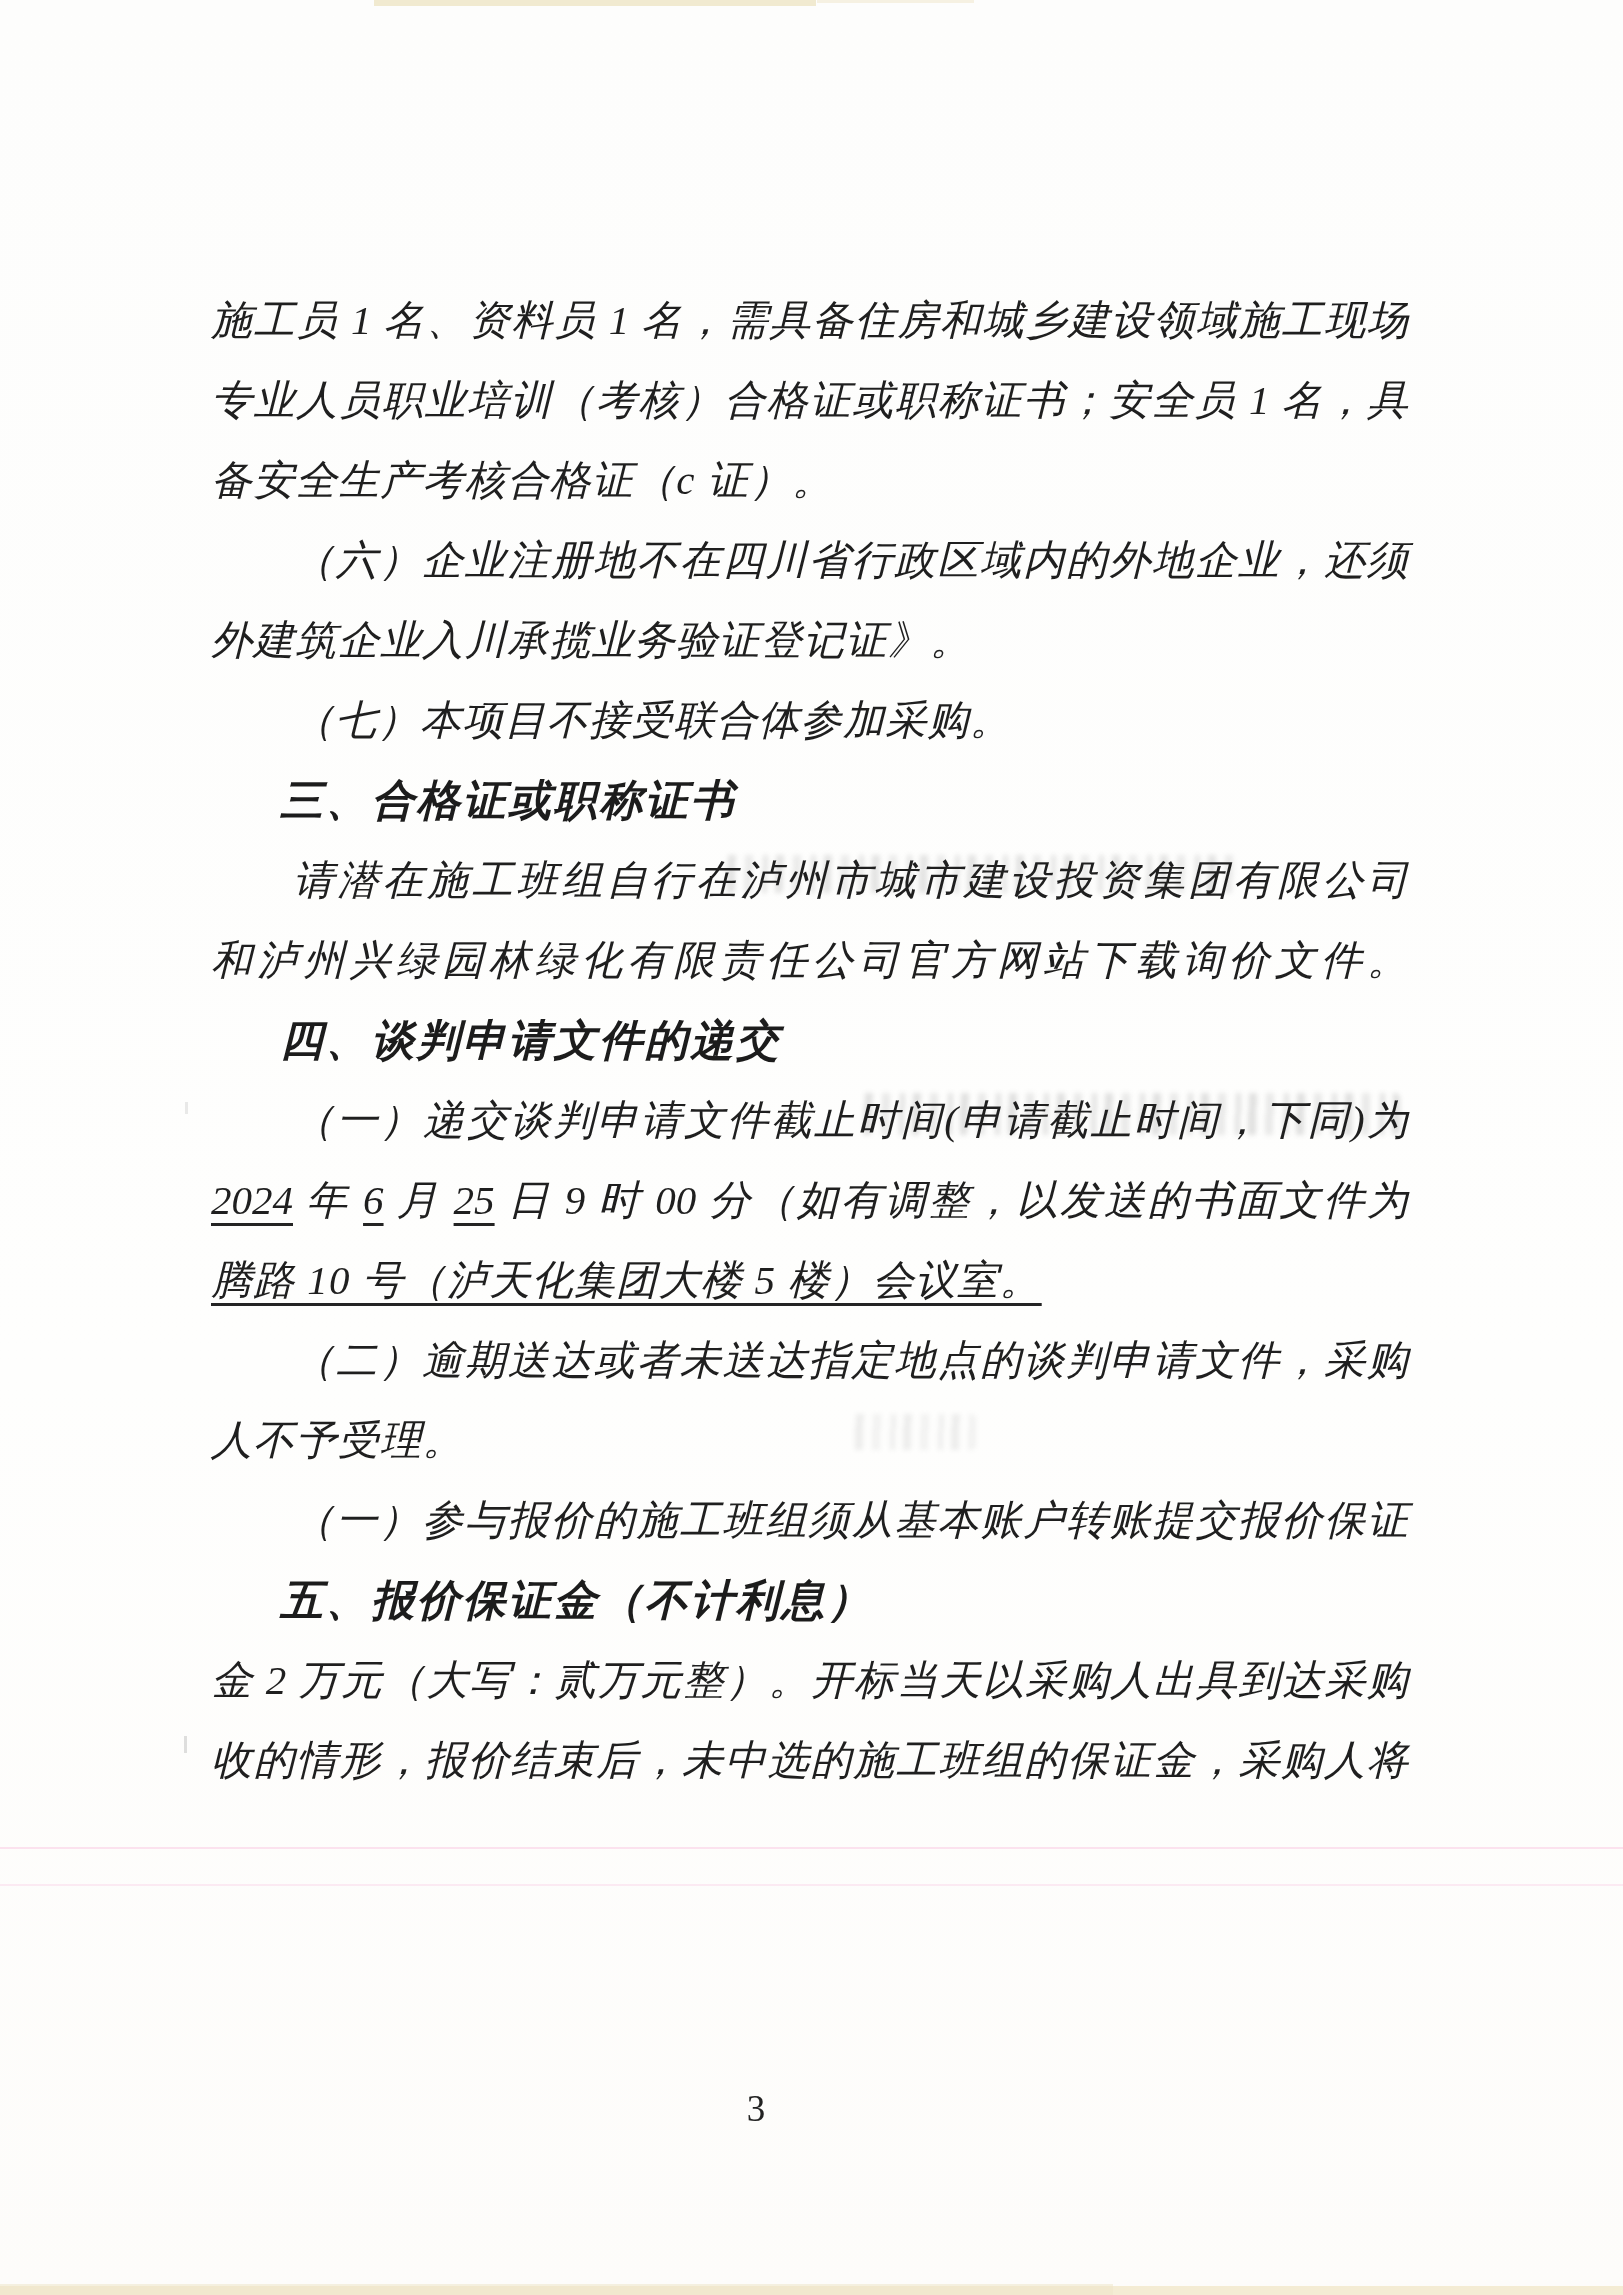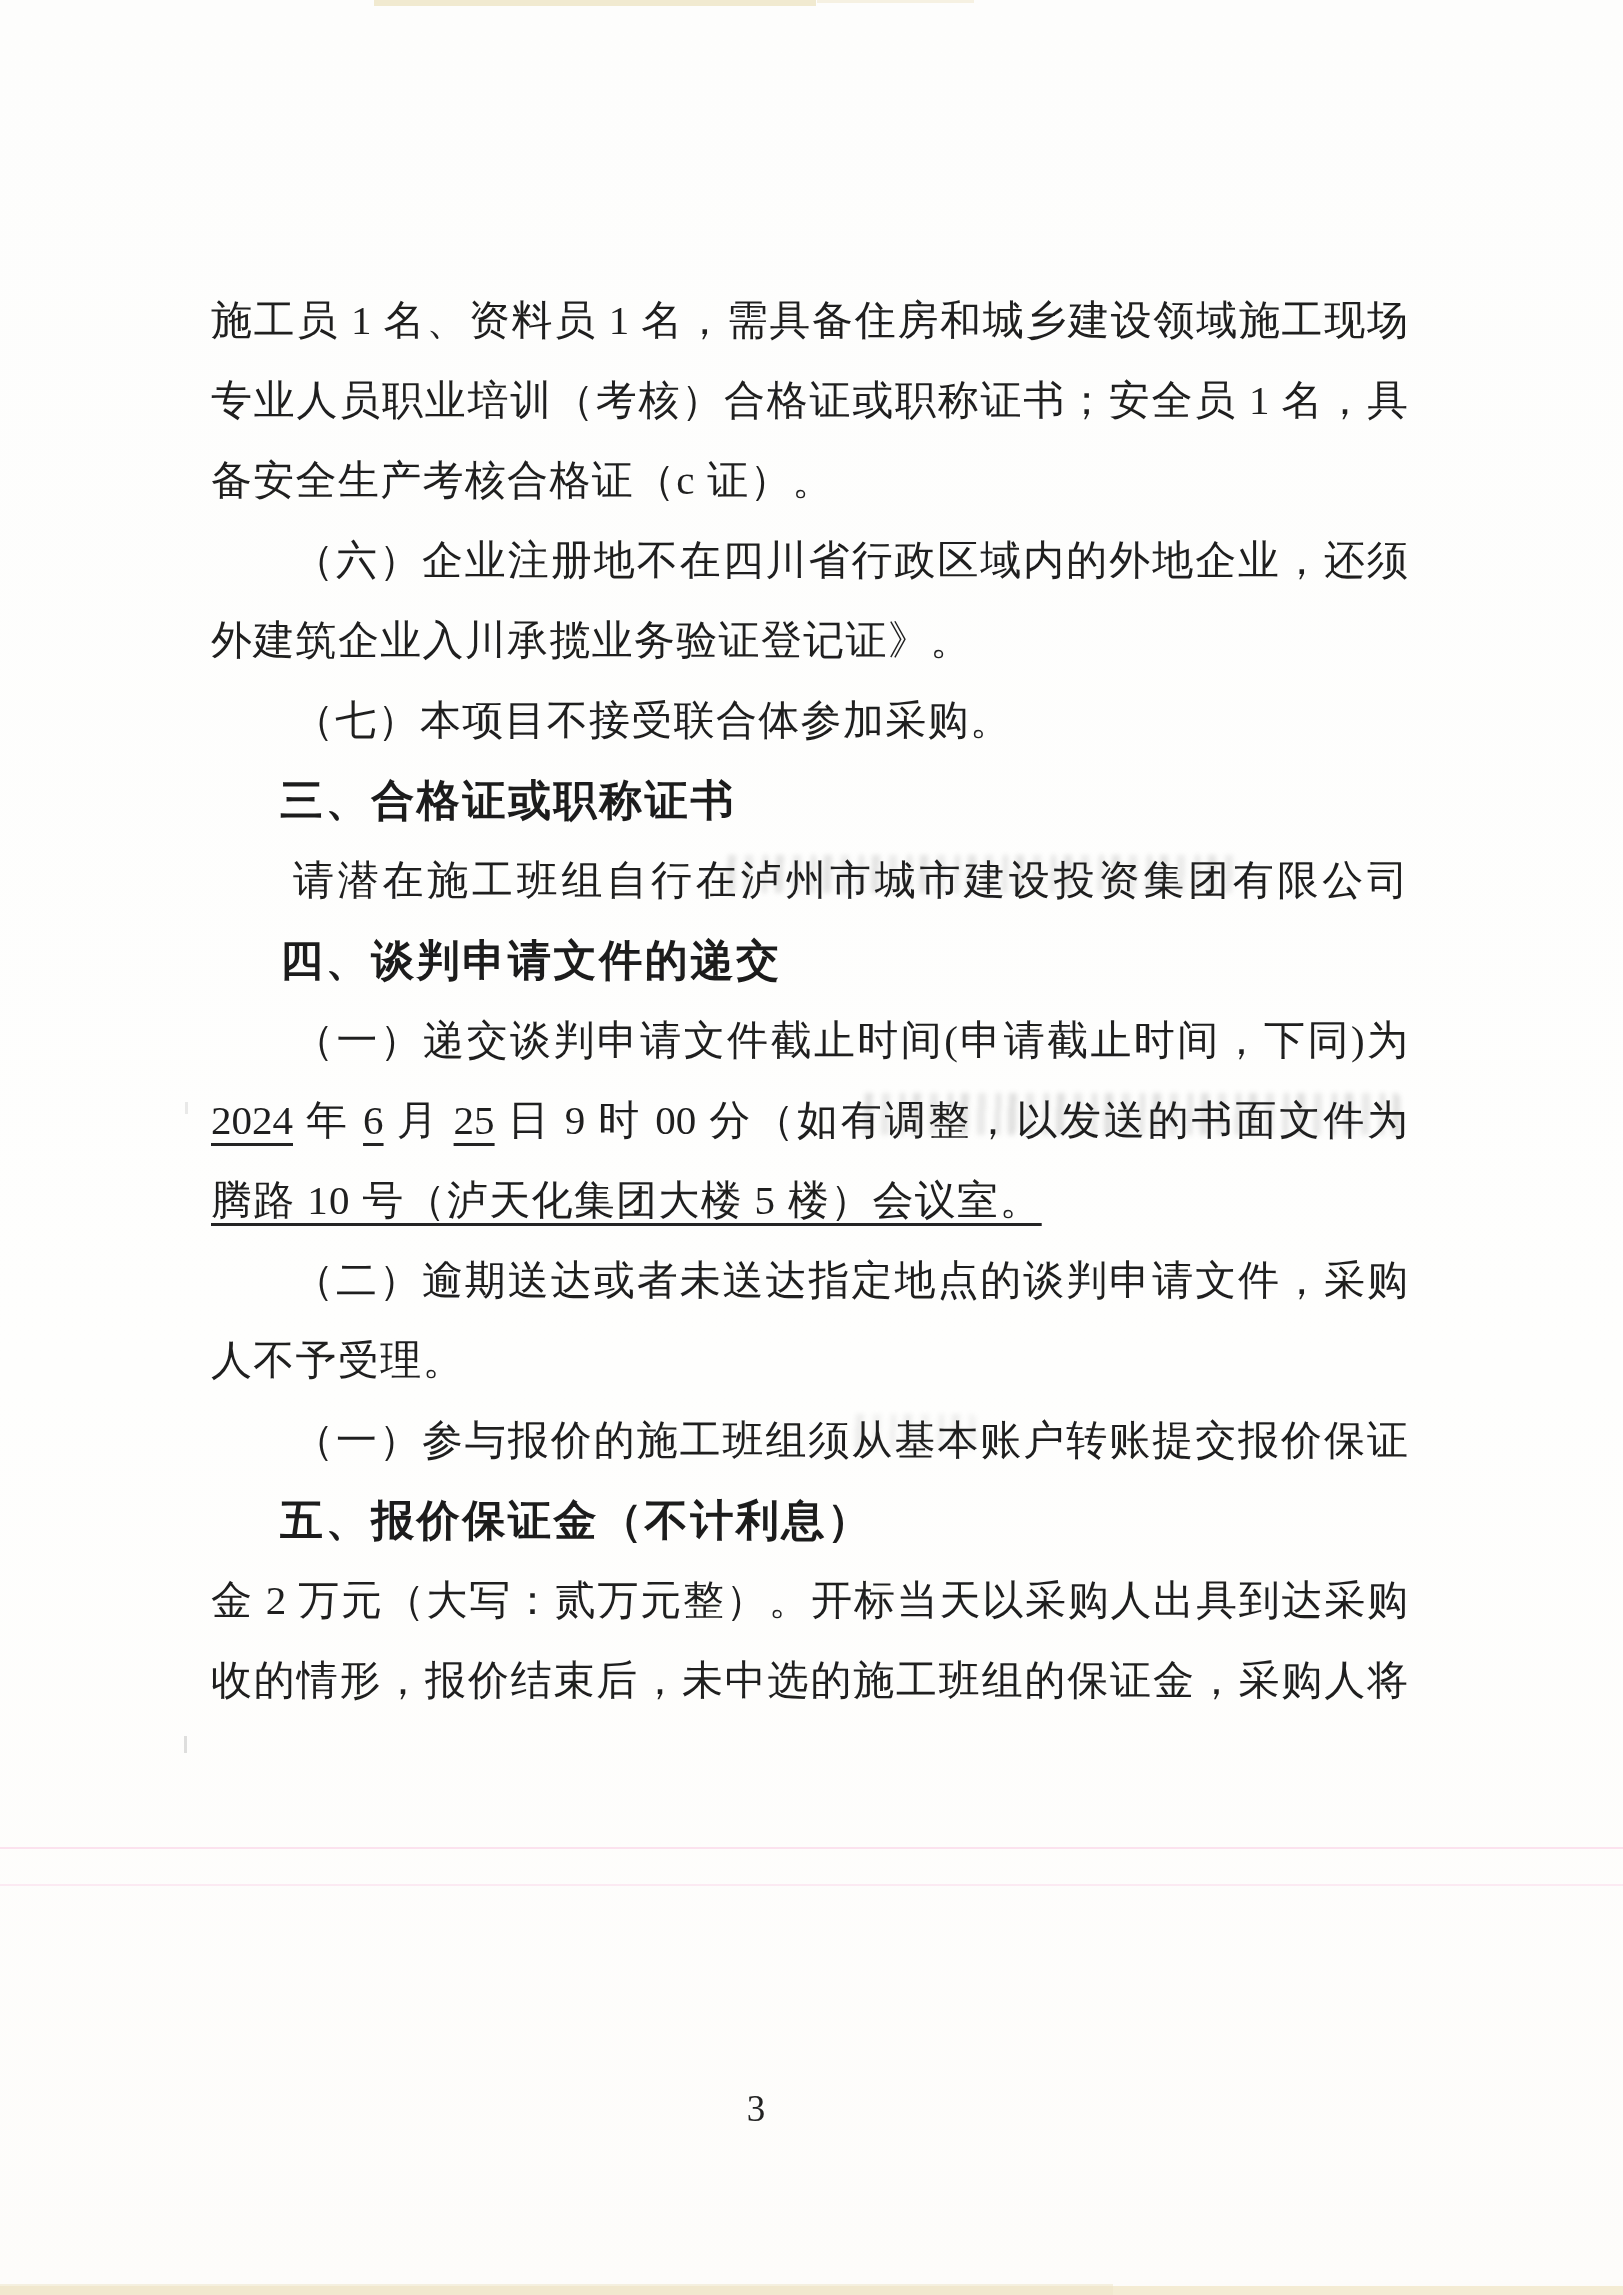--- a/index.html
+++ b/index.html
@@ -12,21 +12,21 @@
     position:absolute;inset:0;
     background:linear-gradient(180deg,#fdfdfc 0%,#fefefd 60%,#fdfcfa 100%);
   }
   
   .textcol{
     position:absolute;left:211px;top:280px;width:1197px;
     font-size:41px;color:#1f1f1f;
   }
   .line{
     height:80px;line-height:80px;
-    letter-spacing:1.3px;white-space:nowrap;
+    letter-spacing:1.3px;white-space:nowrap;font-style:italic;
   }
   .line.fill{
     letter-spacing:0;white-space:normal;
     text-align:justify;text-align-last:justify;
   }
   .line.indent{padding-left:82px;}
   .line.fill.indent{padding-left:0;text-indent:82px;}
   .line.heading{
     font-family:"Liberation Sans","DejaVu Sans",sans-serif;
     font-weight:700;font-size:43px;letter-spacing:2.6px;
@@ -84,20 +84,21 @@
 
   <div class="textcol" id="textcol">
       <div class="line flush fill"><span>施工员 1 名、资料员 1 名，需具备住房和城乡建设领域施工现场</span></div>
       <div class="line flush fill"><span>专业人员职业培训（考核）合格证或职称证书；安全员 1 名，具</span></div>
       <div class="line flush"><span>备安全生产考核合格证（c 证）。</span></div>
       <div class="line indent fill"><span>（六）企业注册地不在四川省行政区域内的外地企业，还须</span></div>
       <div class="line flush"><span>外建筑企业入川承揽业务验证登记证》。</span></div>
       <div class="line indent"><span>（七）本项目不接受联合体参加采购。</span></div>
       <div class="line heading"><span>三、合格证或职称证书</span></div>
       <div class="line indent fill"><span>请潜在施工班组自行在泸州市城市建设投资集团有限公司</span></div>
+      <div class="line flush fill"><span>和泸州兴绿园林绿化有限责任公司官方网站下载询价文件。</span></div>
       <div class="line heading"><span>四、谈判申请文件的递交</span></div>
       <div class="line indent fill"><span>（一）递交谈判申请文件截止时间(申请截止时间，下同)为</span></div>
       <div class="line flush fill"><span class="u">2024</span><span> 年 </span><span class="u">6</span><span> 月 </span><span class="u">25</span><span> 日 9 时 00 分（如有调整，以发送的书面文件为</span></div>
       <div class="line flush"><span class="u">腾路 10 号（泸天化集团大楼 5 楼）会议室。</span></div>
       <div class="line indent fill"><span>（二）逾期送达或者未送达指定地点的谈判申请文件，采购</span></div>
       <div class="line flush"><span>人不予受理。</span></div>
       <div class="line indent fill"><span>（一）参与报价的施工班组须从基本账户转账提交报价保证</span></div>
       <div class="line heading"><span>五、报价保证金（不计利息）</span></div>
       <div class="line flush fill"><span>金 2 万元（大写：贰万元整）。开标当天以采购人出具到达采购</span></div>
       <div class="line flush fill"><span>收的情形，报价结束后，未中选的施工班组的保证金，采购人将</span></div>

